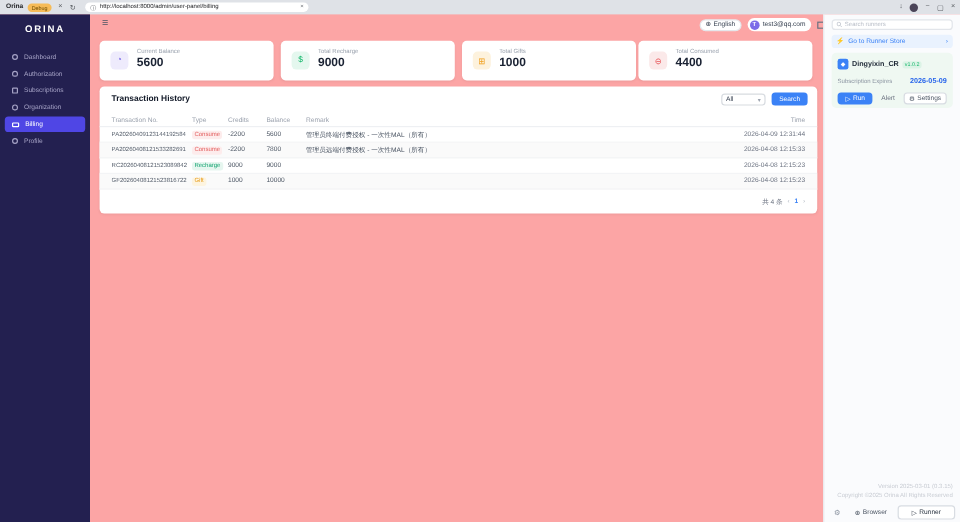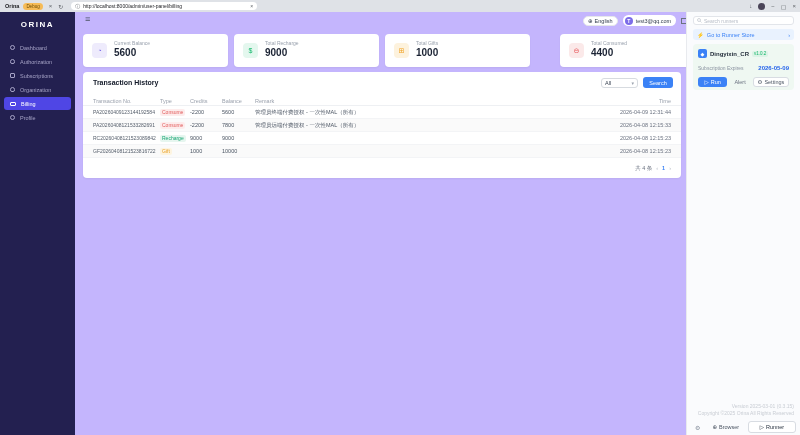--- a/index.html
+++ b/index.html
@@ -1,18 +1,18 @@
 <!DOCTYPE html>
 <html><head>
 <meta charset="utf-8">
 <style>
   * { margin:0; padding:0; box-sizing:border-box; }
   html,body { width:800px; height:435px; overflow:hidden; }
   body { font-family:"Liberation Sans", sans-serif; }
-  .screen { position:relative; width:800px; height:435px; background:#c4b5fd; overflow:hidden; }
+  .screen { position:relative; width:800px; height:435px; background:#fca5a5; overflow:hidden; }
 
   
   .chrome { position:absolute; left:0; top:0; width:800px; height:12px; background:#dfe2e7; display:flex; align-items:center; font-size:5.5px; color:#3c4043; }
   .tab-title { font-weight:bold; font-size:5.5px; margin-left:5px; color:#202124; }
   .tab-badge { background:#f6bb57; color:#6b4a00; border-radius:4px; font-size:4.5px; padding:0 3px; margin-left:4px; line-height:7px; height:7px; }
   .chrome-ic { color:#5f6368; font-size:6px; margin-left:6px; cursor:default; }
   .urlbar { margin-left:8px; width:186px; height:8px; background:#ffffff; border-radius:4px; display:flex; align-items:center; padding:0 4px; gap:3px; }
   .urlbar .url { font-size:5px; color:#202124; flex:1; white-space:nowrap; overflow:hidden; }
   .urlbar .uic { font-size:5px; color:#5f6368; }
   .chrome-right { position:absolute; right:4px; top:0; height:12px; display:flex; align-items:center; gap:6px; }
@@ -165,21 +165,21 @@
   <div class="stat-card" style="left:234px">
     <span class="stat-ic" style="color: rgb(18, 183, 106); background-color: rgb(228, 247, 238);">$</span>
     <span class="stat-label">Total Recharge</span>
     <span class="stat-value">9000</span>
   </div>
   <div class="stat-card" style="left:385px">
     <span class="stat-ic" style="color: rgb(240, 160, 32); background-color: rgb(253, 242, 221);">⊞</span>
     <span class="stat-label">Total Gifts</span>
     <span class="stat-value">1000</span>
   </div>
-  <div class="stat-card" style="left:560px">
+  <div class="stat-card" style="left:532px">
     <span class="stat-ic" style="color: rgb(232, 87, 90); background-color: rgb(251, 233, 233);">⊖</span>
     <span class="stat-label">Total Consumed</span>
     <span class="stat-value">4400</span>
   </div>
 
   <div class="tx-panel">
     <span class="tx-title">Transaction History</span>
     <span class="tx-filter">
       <span>All</span>
       <span class="chev">▾</span>

